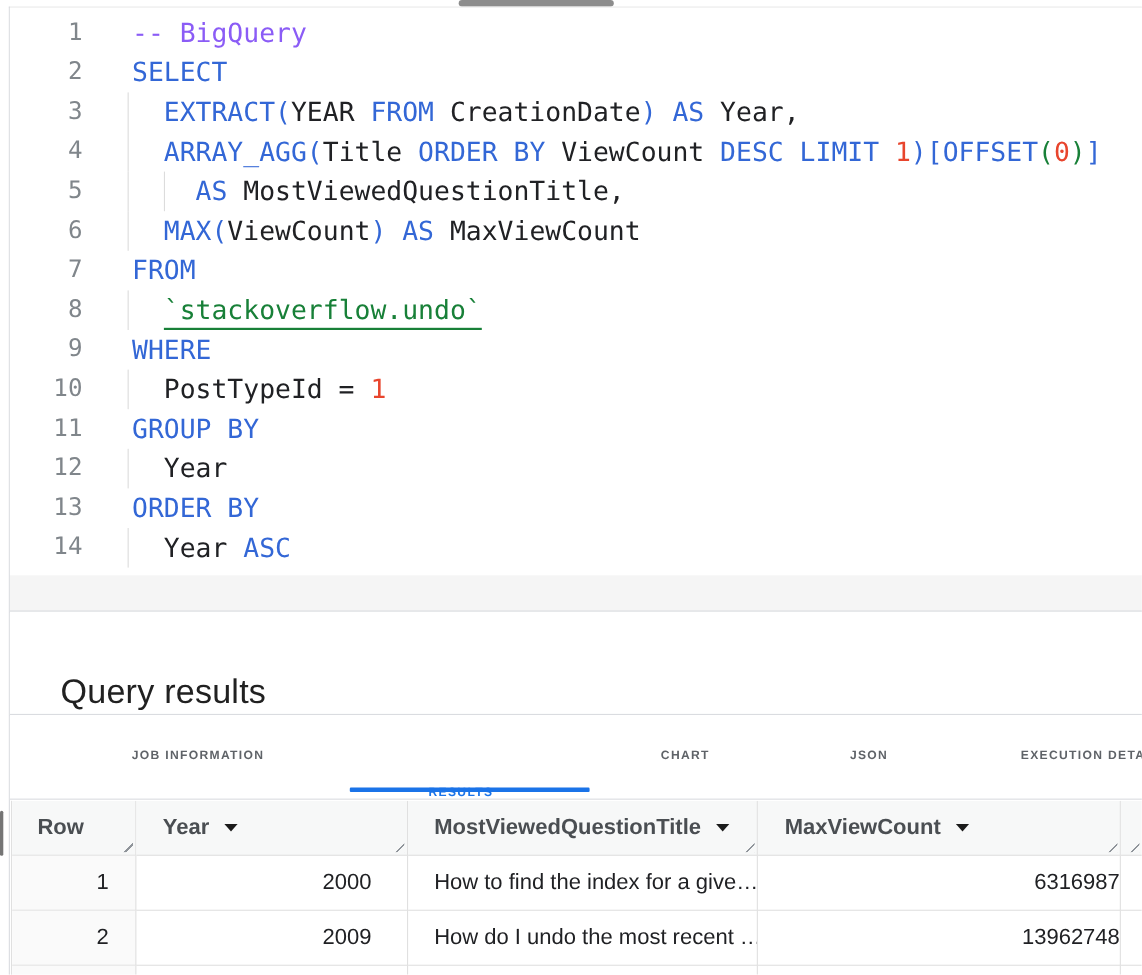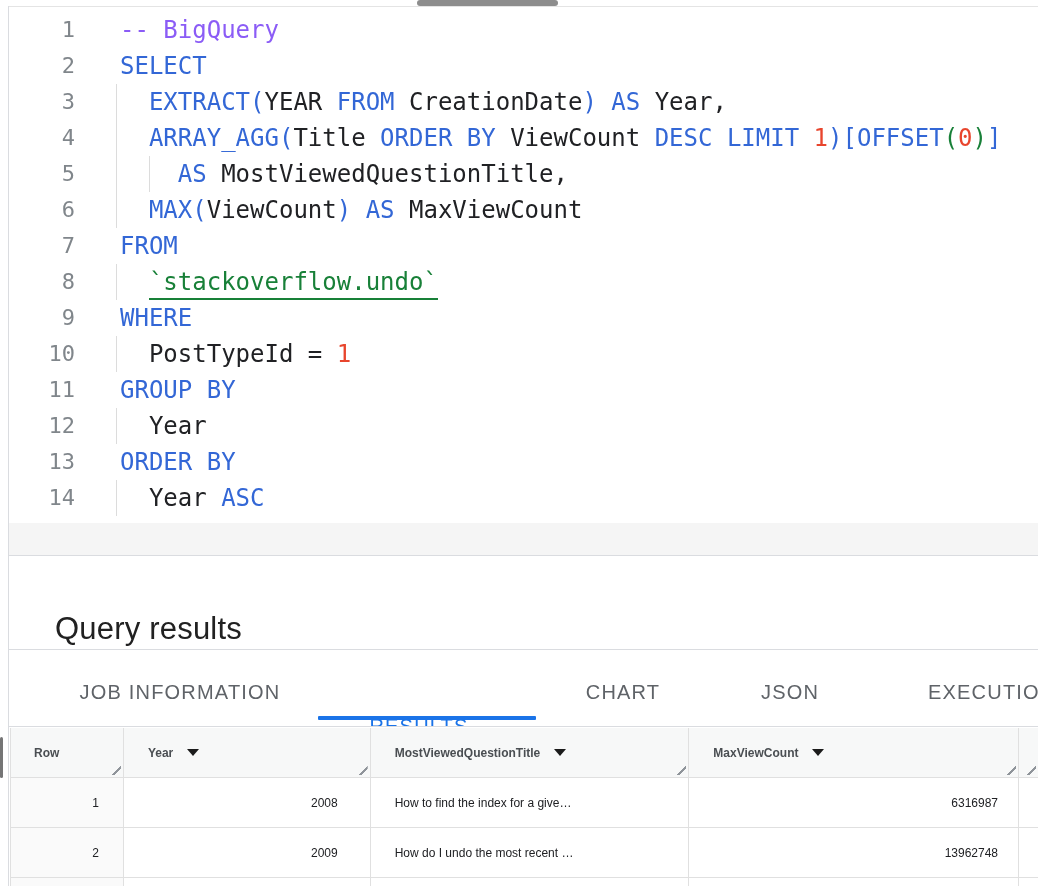--- a/index.html
+++ b/index.html
@@ -37,46 +37,46 @@
 
   
   .results-header { position:absolute; left:9px; top:557px; right:0; height:93px;
     background:#fff; border-bottom:1px solid #dadce0; }
   .results-title { position:absolute; left:46px; top:26px; font-size:31px;
     font-weight:400; color:#212121; letter-spacing:0.2px;margin-top:28px; }
 
   
   .tabbar { position:absolute; left:9px; top:651px; right:0; height:76px; background:#fff;
     border-bottom:1px solid #dadce0; overflow:hidden; }
-  .tab { position:absolute; top:30px; transform:translateX(-50%); font-size:20px;
-    font-weight:400; letter-spacing:1.2px; color:#5f6368; white-space:nowrap; cursor:pointer; }
+  .tab { position:absolute; top:30px; transform:translateX(-50%); font-size:11px;
+    font-weight:700; letter-spacing:1.2px; color:#5f6368; white-space:nowrap; cursor:pointer; }
   .tab.active { color:#1a73e8; }
   .tab.t0 { left:171px; }
   .tab.t1 { left:410px;margin-top:34px; }
   .tab.t2 { left:614px; }
   .tab.t3 { left:781px; }
   .tab.t4 { left:919px; transform:none; }
   .tab-underline { position:absolute; left:309px; top:65px; width:218px; height:4px;
     background:#1a73e8; border-radius:1px; }
 
   
   .rtable { position:absolute; left:10px; top:728px; right:0; height:158px; background:#fff;
-    border-left:1px solid #e0e0e0; overflow:hidden; font-size:12px; }
+    border-left:1px solid #e0e0e0; overflow:hidden; font-size:20px; }
   .trow { display:flex; }
   .cell { position:relative; border-right:1px solid #e0e0e0; border-bottom:1px solid #e0e0e0;
     height:50px; display:flex; align-items:center; overflow:hidden; white-space:nowrap; }
   .c0 { width:113px; } .c1 { width:247px; } .c2 { width:319px;text-align:right; } .c3 { width:330px; }
   .c4 { width:19px; border-right:none; }
   .thead .cell { background:#f7f8f8; color:#4a4e52; font-weight:700; }
   .thead .c0 { padding-left:23px; }
   .thead .c1, .thead .c2, .thead .c3 { padding-left:24px; }
   .tdata .c0 { background:#fafafa; justify-content:flex-end; padding-right:24px; }
   .tdata .c1 { justify-content:flex-end; padding-right:32px; }
   .tdata .c2 { padding-left:24px; }
-  .tdata .c3 { justify-content:flex-end; padding-right:20px; }
+  .tdata .c3 { justify-content:flex-end; }
   .arr { width:0; height:0; margin-left:14px; border-left:6px solid transparent;
     border-right:6px solid transparent; border-top:7px solid #1b1b1b; cursor:pointer; }
   .rh { position:absolute; right:2px; bottom:2px; width:13px; height:13px; cursor:col-resize;
     clip-path:polygon(100% 0,100% 100%,0 100%);
     background:repeating-linear-gradient(135deg,#8f949a 0 1.5px,transparent 1.5px 6px); }
   .partial { height:50px; }
 </style>
 </head>
 <body>
 
@@ -137,21 +137,21 @@
         <span>MaxViewCount</span>
         <span class="arr"></span>
         <span class="rh"></span>
       </div>
       <div class="cell c4">
         <span class="rh"></span>
       </div>
     </div>
     <div class="trow tdata">
       <div class="cell c0">1</div>
-      <div class="cell c1">2008</div>
+      <div class="cell c1">2000</div>
       <div class="cell c2">How to find the index for a give…</div>
       <div class="cell c3">6316987</div>
       <div class="cell c4"></div>
     </div>
     <div class="trow tdata">
       <div class="cell c0">2</div>
       <div class="cell c1">2009</div>
       <div class="cell c2">How do I undo the most recent …</div>
       <div class="cell c3">13962748</div>
       <div class="cell c4"></div>

